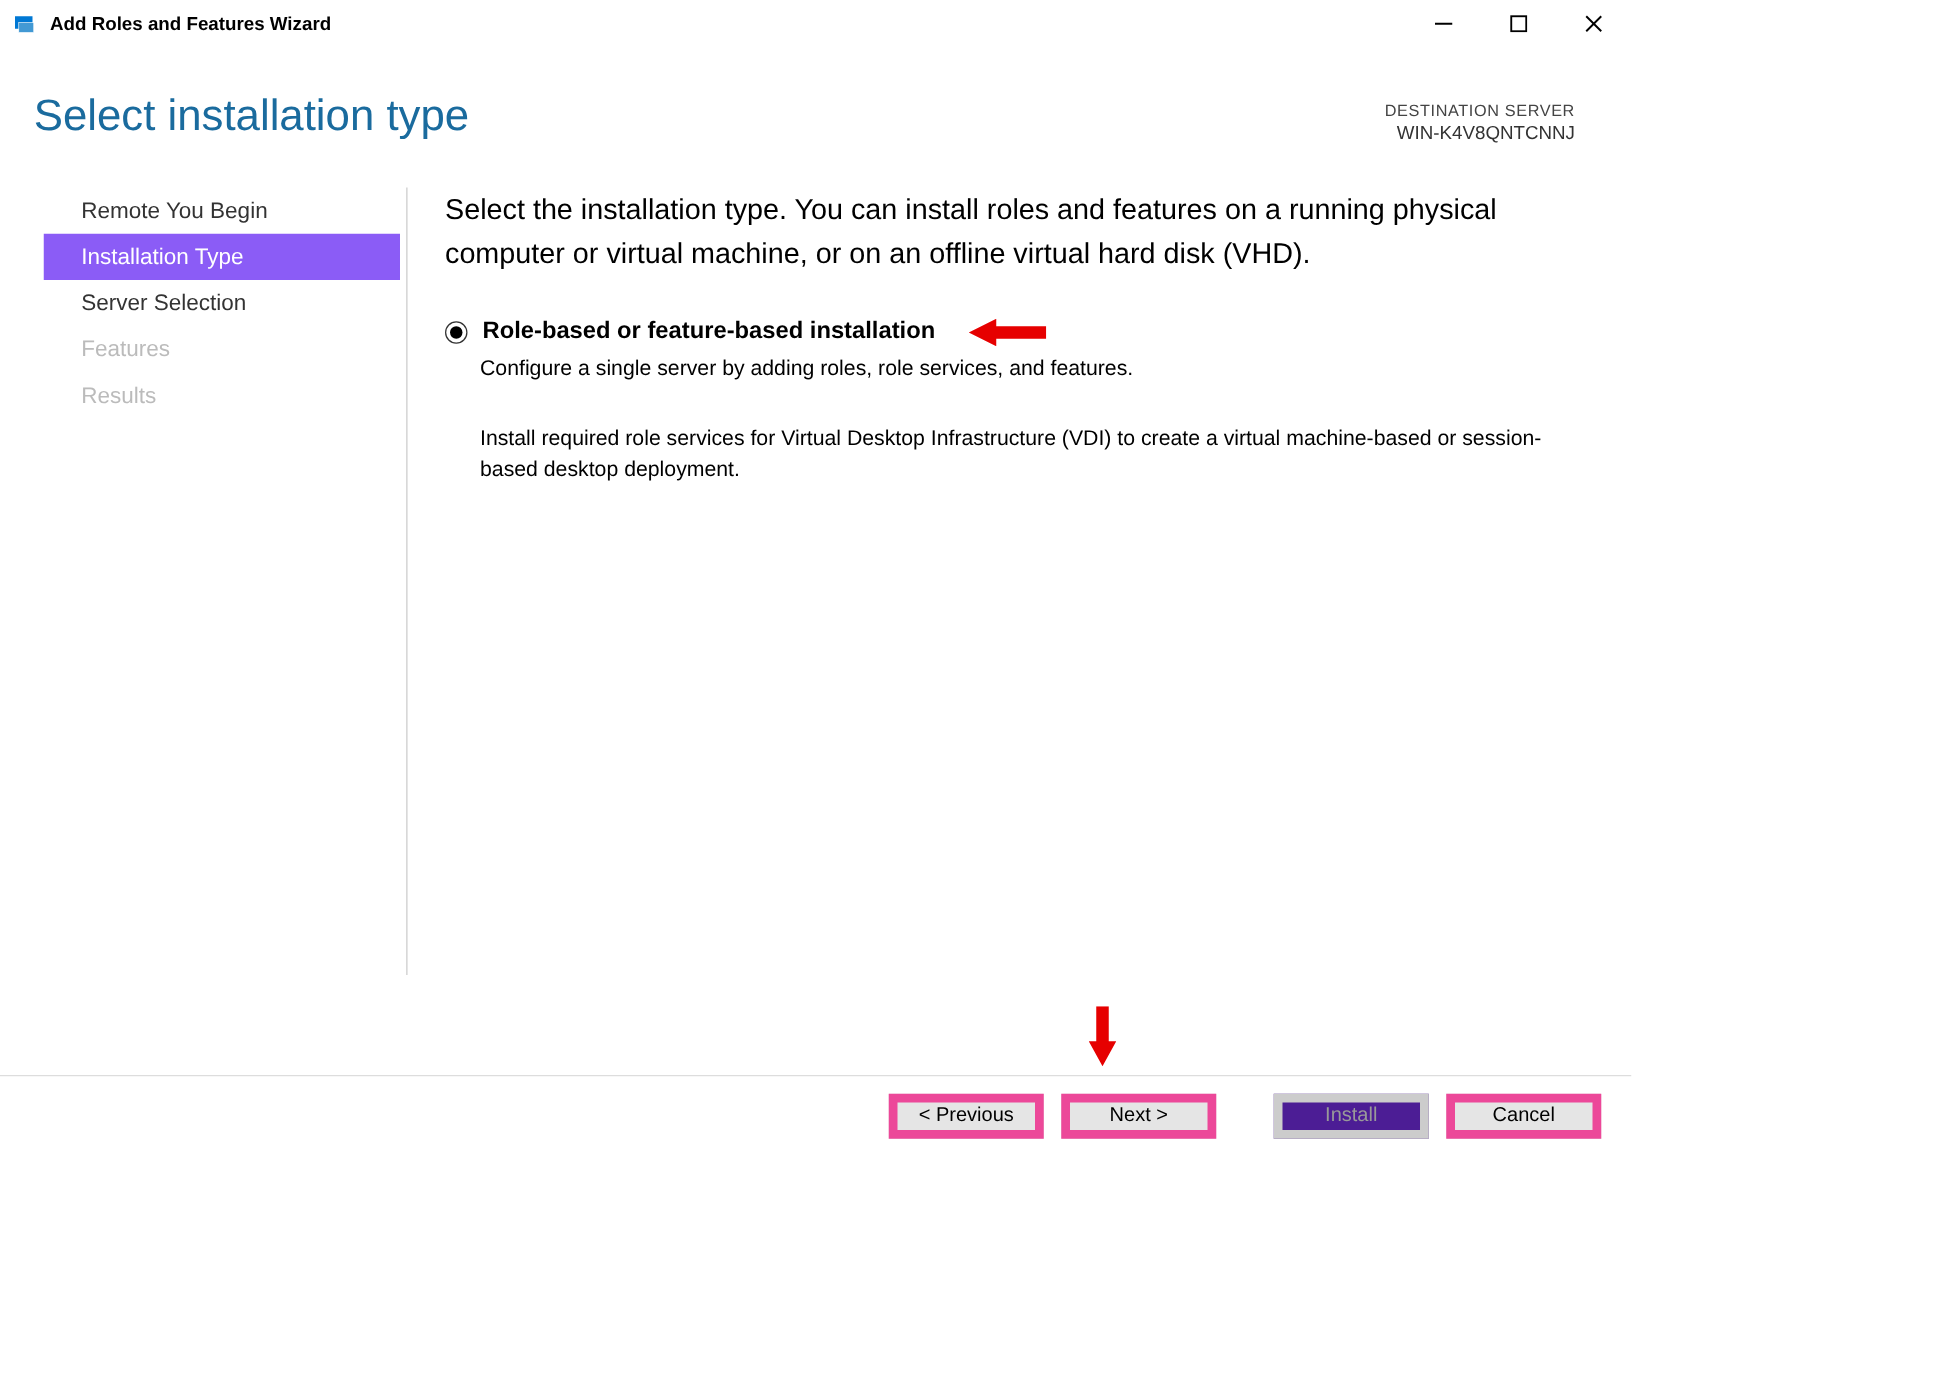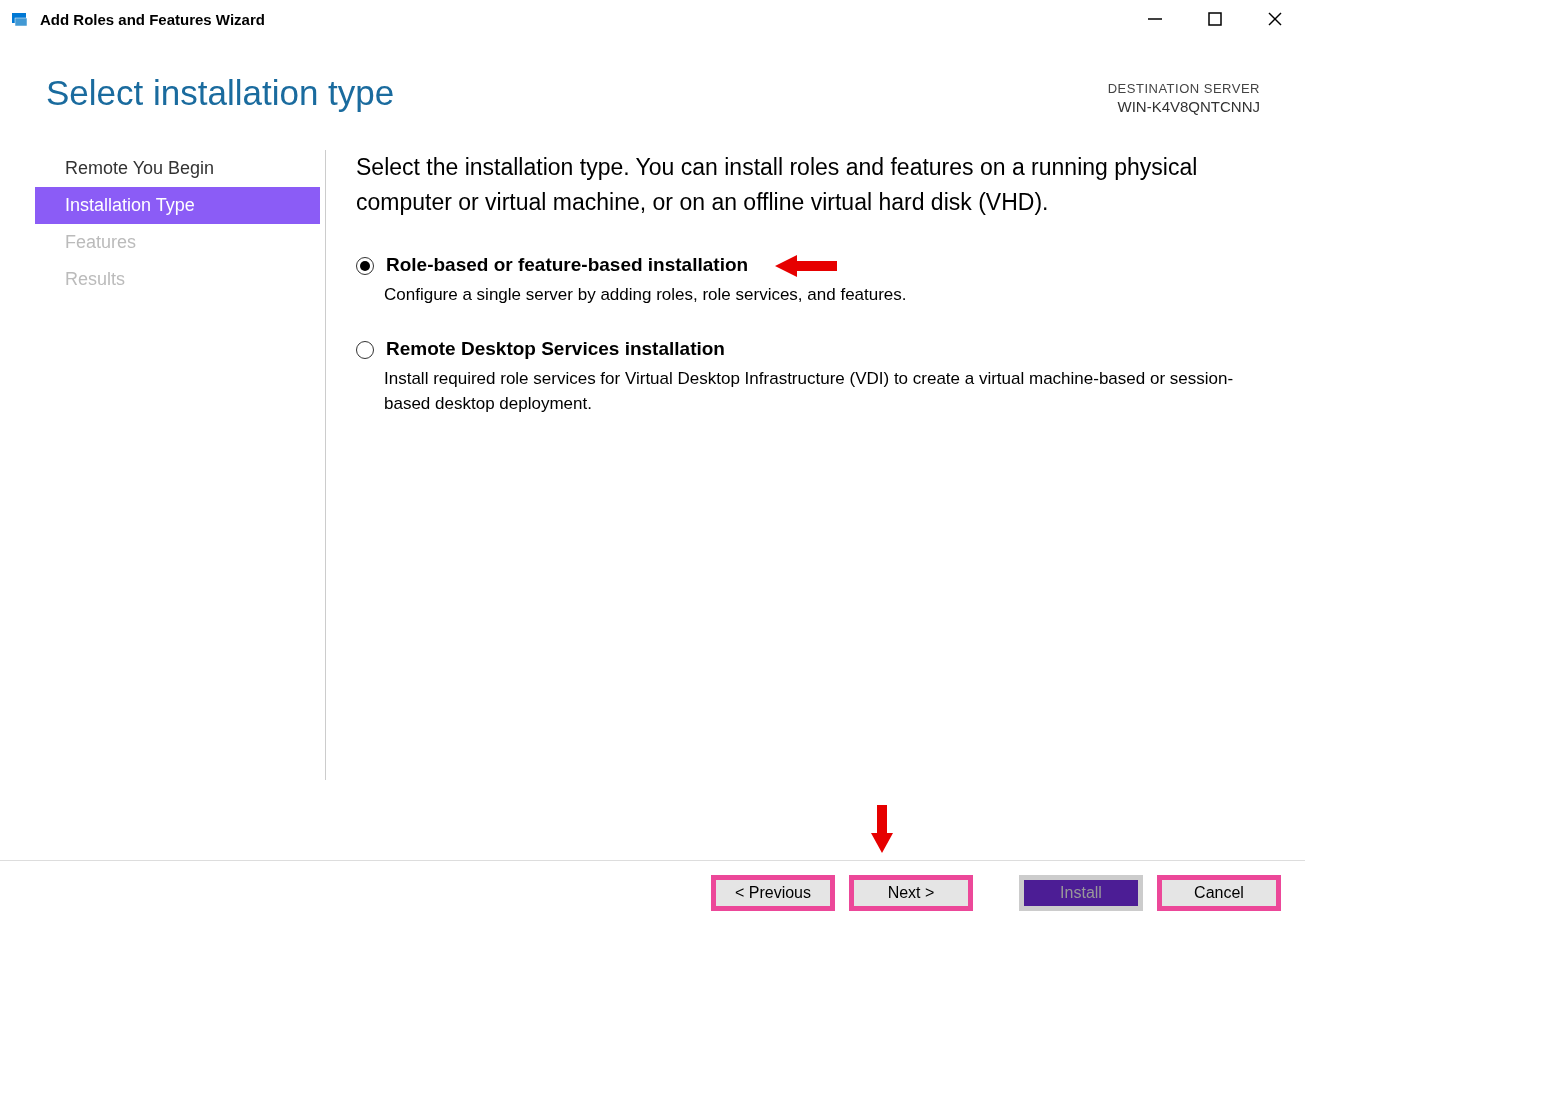--- a/index.html
+++ b/index.html
@@ -50,21 +50,21 @@
       display: flex;
       align-items: center;
       justify-content: center;
       cursor: pointer;
     }
     .window-control svg {
       width: 14px;
       height: 14px;
     }
     .header-section {
-      padding: 35px 45px 10px 46px;
+      padding: 35px 45px 10px 27px;
       display: flex;
       justify-content: space-between;
       align-items: flex-start;
     }
     .page-title {
       font-size: 35px;
       font-weight: 300;
       color: #1a6b9e;
       letter-spacing: 0px;
     }
@@ -169,21 +169,21 @@
       border-top: 1px solid #ddd;
       display: flex;
       justify-content: flex-end;
       align-items: center;
       padding-right: 24px;
       gap: 14px;
     }
     .btn {
       min-width: 124px;
       height: 36px;
-      border: 5px solid #ec4899;
+      border: 7px solid #ec4899;
       background: #e5e5e5;
       font-size: 16px;
       color: #000;
       cursor: pointer;
       display: flex;
       align-items: center;
       justify-content: center;
     }
     .btn.disabled {
       color: #999;
@@ -242,42 +242,39 @@
     <div class="destination-info">
       <div class="destination-label">DESTINATION SERVER</div>
       <div class="destination-server">WIN-K4V8QNTCNNJ</div>
     </div>
   </div>
 
   <div class="main-content">
     <div class="sidebar">
       <div class="nav-item">Remote You Begin</div>
       <div class="nav-item selected">Installation Type</div>
+      <div class="nav-item">Server Selection</div>
       <div class="nav-item disabled">Features</div>
       <div class="nav-item disabled">Results</div>
     </div>
 
     <div class="divider"></div>
 
     <div class="content-area">
       <p class="intro-text">Select the installation type. You can install roles and features on a running physical computer or virtual machine, or on an offline virtual hard disk (VHD).</p>
 
       <div class="option-group">
         <div class="option-row">
           <span class="radio-button selected"></span>
           <span class="option-title">Role-based or feature-based installation</span>
         </div>
         <p class="option-description">Configure a single server by adding roles, role services, and features.</p>
       </div>
 
       <div class="option-group">
-        <div class="option-row">
-          <span class="radio-button"></span>
-          <span class="option-title">Remote Desktop Services installation</span>
-        </div>
         <p class="option-description">Install required role services for Virtual Desktop Infrastructure (VDI) to create a virtual machine-based or session-based desktop deployment.</p>
       </div>
 
       <div class="arrow-right">
         <svg width="62" height="22" viewBox="0 0 62 22">
           <polygon points="0,11 22,0 22,6 62,6 62,16 22,16 22,22" fill="#e60000"></polygon>
         </svg>
       </div>
     </div>
   </div>

